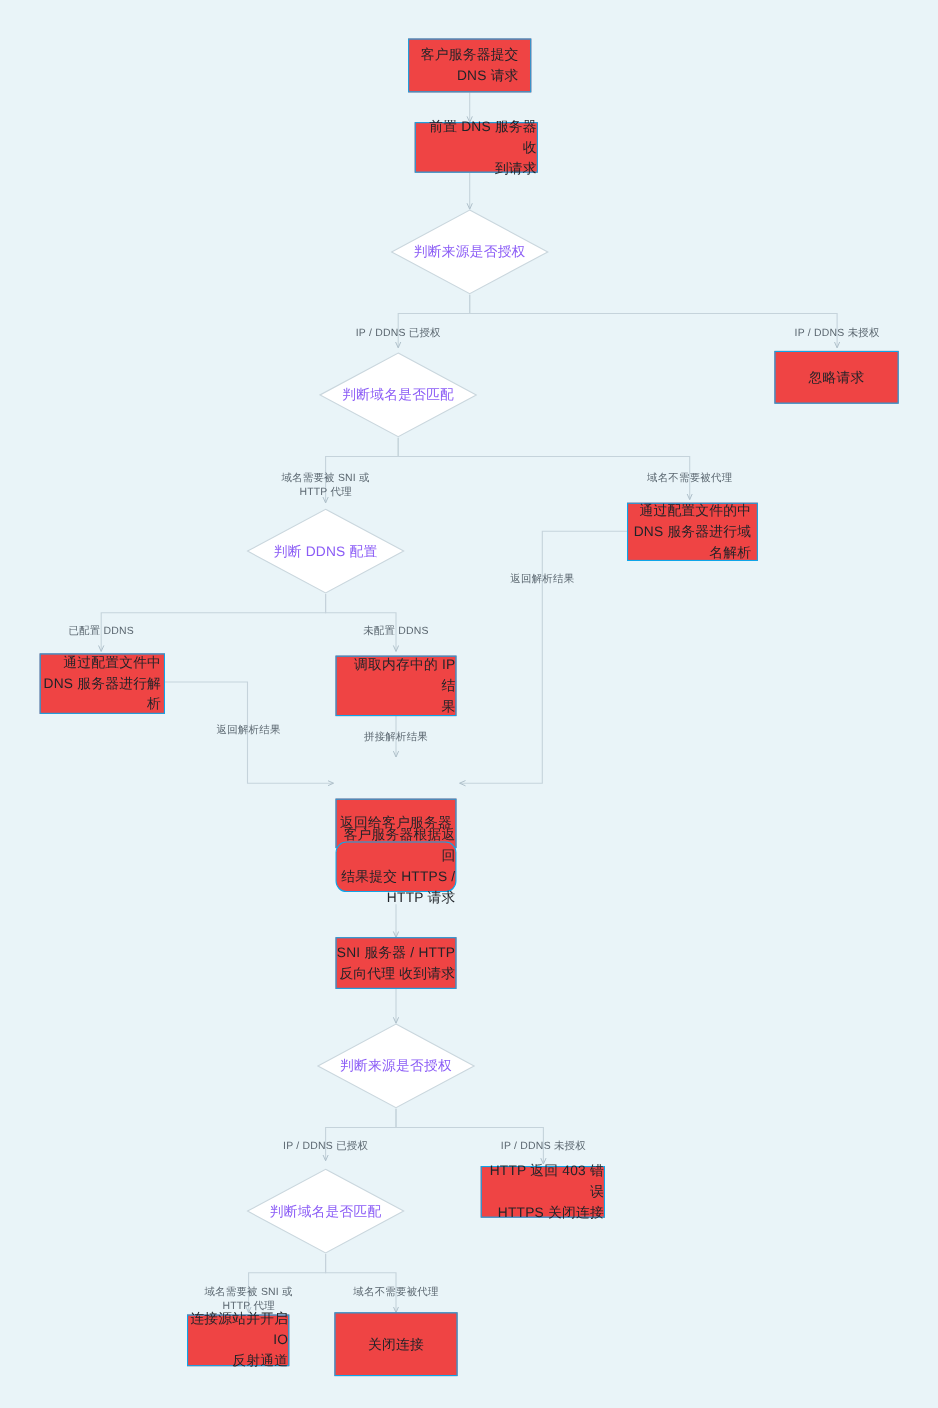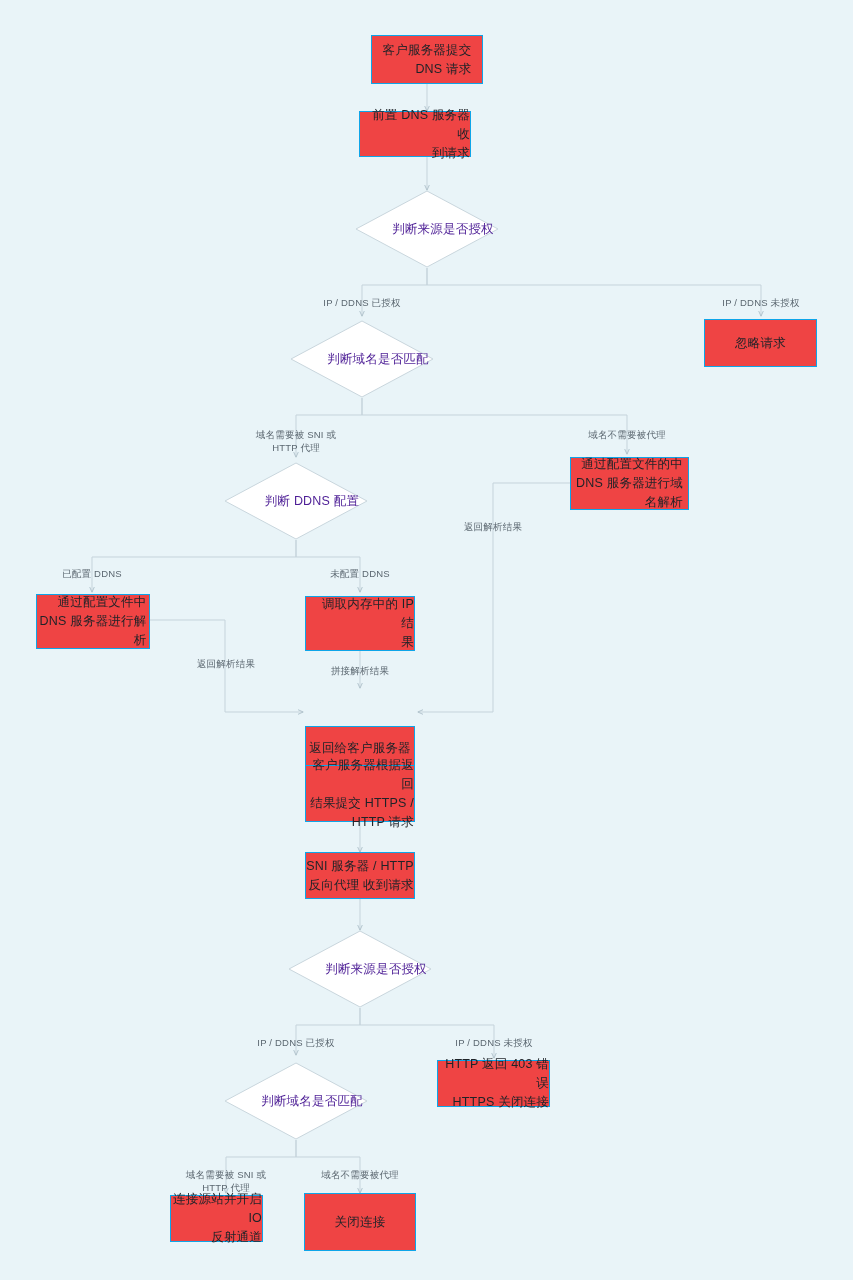--- a/index.html
+++ b/index.html
@@ -47,29 +47,29 @@
     position: absolute;
     z-index: 2;
   }
   .diamond-wrap svg {
     position: absolute;
     left: 0;
     top: 0;
   }
   .diamond-label {
     position: absolute;
-    left: 16px;
+    left: 0;
     top: 0;
     width: 100%;
     height: 100%;
     display: flex;
     align-items: center;
     justify-content: center;
     text-align: center;
-    color: #4c1d95;
+    color: #8b5cf6;
     font-size: 12.5px;
     line-height: 19px;
     letter-spacing: 0.2px;
     white-space: pre-line;
   }
   .edge-label {
     position: absolute;
     color: #5b6770;
     font-size: 9.5px;
     line-height: 13px;
@@ -126,21 +126,21 @@
       <path d="M296,1140 L296,1157 L226,1157 L226,1193" stroke-linejoin="miter"></path>
       <path d="M296,1140 L296,1157 L360,1157 L360,1193" stroke-linejoin="miter"></path>
     </g>
   </svg>
 
   <div class="node" style="left:371px; top:35px; width:112px; height:49px;">
     <span>客户服务器提交
 DNS 请求</span>
   </div>
 
-  <div class="node" style="left:359px; top:111px; width:112px; height:46px;">
+  <div class="node" style="left:377px; top:111px; width:112px; height:46px;">
     <span>前置 DNS 服务器收
 到请求</span>
   </div>
 
   <div class="diamond-wrap" style="left:355px; top:190px; width:144px; height:78px;">
     <svg width="144" height="78" viewBox="0 0 144 78">
       <polygon points="72,1 143,39 72,77 1,39" fill="#ffffff" stroke="#c9d6dd" stroke-width="1"></polygon>
     </svg>
     <div class="diamond-label">判断来源是否授权</div>
   </div>
@@ -191,21 +191,21 @@
   </div>
 
   <div class="edge-label center" style="left:226px; top:657px;">返回解析结果</div>
   <div class="edge-label center" style="left:360px; top:664px;">拼接解析结果</div>
   <div class="edge-label center" style="left:493px; top:520px;">返回解析结果</div>
 
   <div class="node" style="left:305px; top:690px; width:110px; height:45px;margin-top:36px;">
     <span>返回给客户服务器</span>
   </div>
 
-  <div class="node" style="left:305px; top:765px; width:110px; height:57px;">
+  <div class="node" style="left:305px; top:765px; width:110px; height:46px;border-radius:10px;">
     <span>客户服务器根据返回
 结果提交 HTTPS /
 HTTP 请求</span>
   </div>
 
   <div class="node" style="left:305px; top:852px; width:110px; height:47px;">
     <span>SNI 服务器 / HTTP
 反向代理 收到请求</span>
   </div>
 

